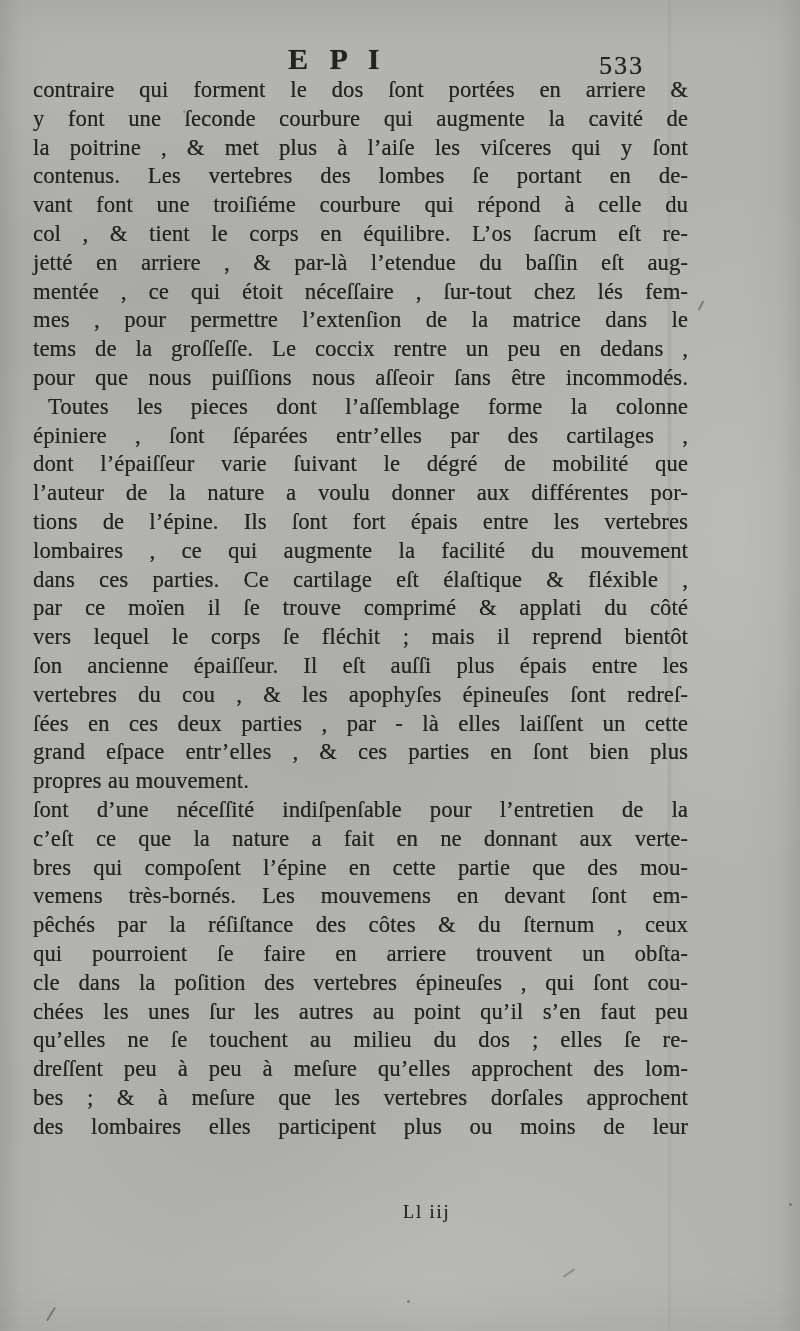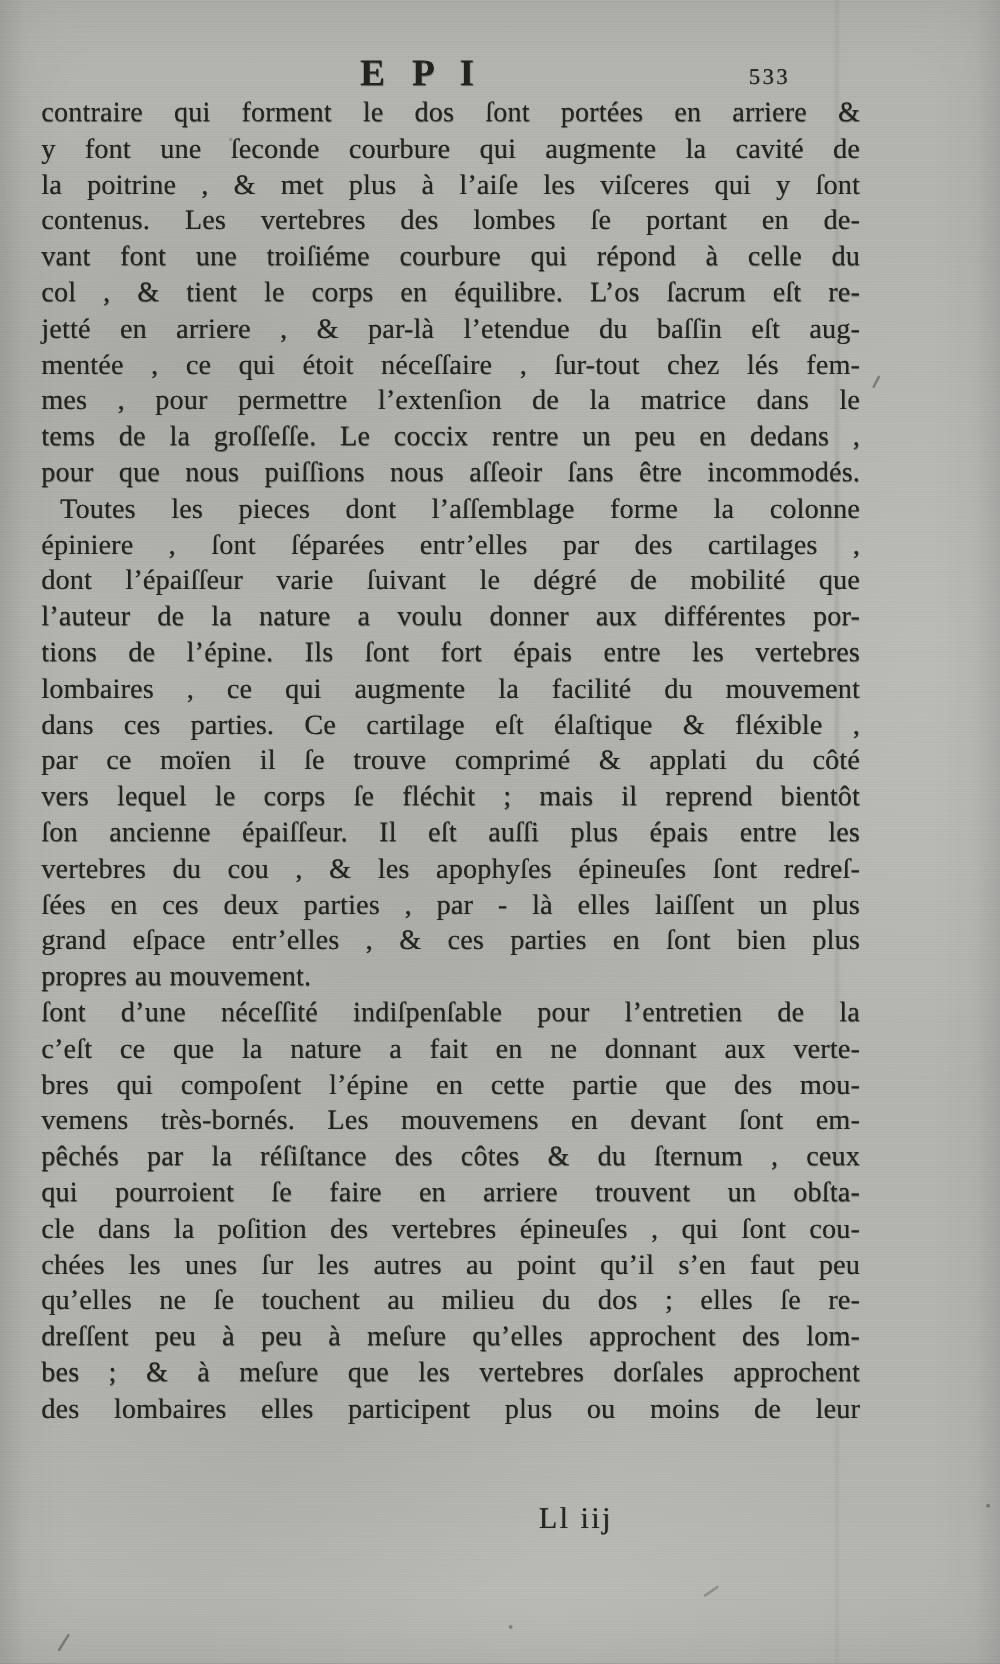--- a/index.html
+++ b/index.html
@@ -28,43 +28,43 @@
     filter:blur(1px);
   }
   .running-title{
     position:absolute;left:288px;top:42px;
     font-size:30px;letter-spacing:7px;font-weight:bold;
     color:#22221e;
     text-shadow:0.3px 0.4px 0.7px rgba(25,25,22,0.55);
   }
   .page-number{
     position:absolute;left:599px;top:51px;
-    font-size:18px;letter-spacing:2px;
+    font-size:26px;letter-spacing:2px;
     color:#22221e;
     text-shadow:0.3px 0.4px 0.7px rgba(25,25,22,0.55);
   }
   .body-text{
     position:absolute;left:6px;top:76px;width:655px;margin-left:27px;
   }
   .line{
     font-size:22.5px;
     line-height:28.8px;
     height:28.8px;
     white-space:normal;
     text-align:justify;
     text-align-last:justify;
     letter-spacing:0.15px;
     word-spacing:0.5px;
     text-shadow:0.3px 0.4px 0.6px rgba(28,28,25,0.6);
   }
   .line.indent{ text-indent:15px; }
   .line.short{ text-align:center; text-align-last:left; }
   .signature{
-    position:absolute;left:431px;top:1202px;
-    font-size:24px;letter-spacing:2px;
+    position:absolute;left:403px;top:1202px;
+    font-size:18px;letter-spacing:2px;
     text-shadow:0.3px 0.4px 0.6px rgba(28,28,25,0.6);
   }
   .speck{
     position:absolute;background:rgba(45,45,40,0.42);border-radius:1px;
   }
   .speck.s1{left:700px;top:300px;width:2px;height:11px;transform:rotate(28deg);}
   .speck.s2{left:50px;top:1306px;width:2px;height:16px;transform:rotate(32deg);}
   .speck.s3{left:568px;top:1266px;width:2px;height:14px;transform:rotate(55deg);opacity:.7;}
   .speck.s4{left:789px;top:1203px;width:3px;height:3px;border-radius:50%;}
   .speck.s5{left:407px;top:1300px;width:3px;height:3px;border-radius:50%;}
@@ -96,21 +96,21 @@
       <div class="line">épiniere , ſont ſéparées entr’elles par des cartilages ,</div>
       <div class="line">dont l’épaiſſeur varie ſuivant le dégré de mobilité que</div>
       <div class="line">l’auteur de la nature a voulu donner aux différentes por-</div>
       <div class="line">tions de l’épine. Ils ſont fort épais entre les vertebres</div>
       <div class="line">lombaires , ce qui augmente la facilité du mouvement</div>
       <div class="line">dans ces parties. Ce cartilage eſt élaſtique &amp; fléxible ,</div>
       <div class="line">par ce moïen il ſe trouve comprimé &amp; applati du côté</div>
       <div class="line">vers lequel le corps ſe fléchit ; mais il reprend bientôt</div>
       <div class="line">ſon ancienne épaiſſeur. Il eſt auſſi plus épais entre les</div>
       <div class="line">vertebres du cou , &amp; les apophyſes épineuſes ſont redreſ-</div>
-      <div class="line">ſées en ces deux parties , par - là elles laiſſent un plus</div>
+      <div class="line">ſées en ces deux parties , par - là elles laiſſent un cette</div>
       <div class="line">grand eſpace entr’elles , &amp; ces parties en ſont bien plus</div>
       <div class="line short">propres au mouvement.</div>
       <div class="line">ſont d’une néceſſité indiſpenſable pour l’entretien de la</div>
       <div class="line">c’eſt ce que la nature a fait en ne donnant aux verte-</div>
       <div class="line">bres qui compoſent l’épine en cette partie que des mou-</div>
       <div class="line">vemens très-bornés. Les mouvemens en devant ſont em-</div>
       <div class="line">pêchés par la réſiſtance des côtes &amp; du ſternum , ceux</div>
       <div class="line">qui pourroient ſe faire en arriere trouvent un obſta-</div>
       <div class="line">cle dans la poſition des vertebres épineuſes , qui ſont cou-</div>
       <div class="line">chées les unes ſur les autres au point qu’il s’en faut peu</div>

